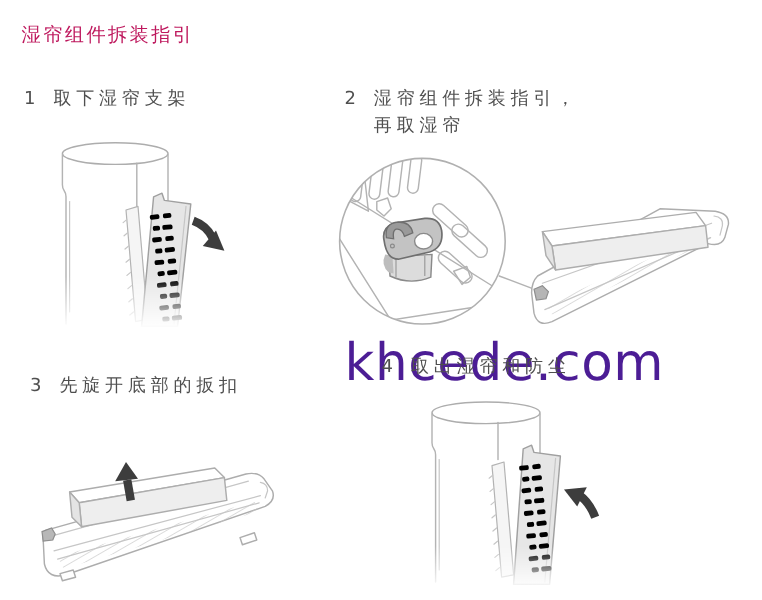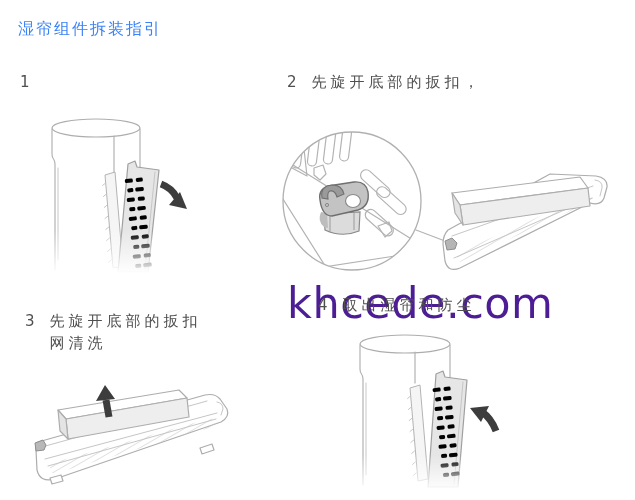--- a/index.html
+++ b/index.html
@@ -2,21 +2,21 @@
 <html><head>
 <meta charset="utf-8">
 <style>
   html,body{margin:0;padding:0;background:#fff;}
   .page{
     position:relative;width:635px;height:500px;background:#ffffff;overflow:hidden;
     font-family:"DejaVu Sans","Liberation Sans",sans-serif;color:#4f4f4f;
   }
   .title{
     position:absolute;left:18px;top:19px;margin:0;
-    font-size:16px;font-weight:400;letter-spacing:2px;color:#3b82f6;line-height:20px;
+    font-size:16px;font-weight:400;letter-spacing:2px;color:#be185d;line-height:20px;
   }
   .step{position:absolute;display:flex;gap:15px;font-size:15px;line-height:22px;color:#4f4f4f;}
   .step .num{letter-spacing:0;}
   .step .txt{letter-spacing:4px;}
   #step1{left:20px;top:71px;}
   #step2{left:287px;top:71px;}
   #step3{left:25px;top:310px;}
   #step4{left:318px;top:294px;z-index:3;}
   .txt span{display:block;}
   .watermark{
@@ -41,32 +41,35 @@
 <body>
 
 <div class="page">
 
   <h1 class="title">湿帘组件拆装指引</h1>
 
   <div class="watermark">khcede.com</div>
 
   <div class="step" id="step1">
     <span class="num">1</span>
+    <span class="txt">
+        <span>取下湿帘支架</span>
+      </span>
   </div>
   <div class="step" id="step2">
     <span class="num">2</span>
     <span class="txt">
-      <span>先旋开底部的扳扣，</span>
+      <span>湿帘组件拆装指引，</span>
+      <span>再取湿帘</span>
     </span>
   </div>
   <div class="step" id="step3">
     <span class="num">3</span>
     <span class="txt">
       <span>先旋开底部的扳扣</span>
-      <span>网清洗</span>
     </span>
   </div>
   <div class="step" id="step4">
     <span class="num">4</span>
     <span class="txt">
         <span>取出湿帘和防尘</span>
       </span>
   </div>
 
   <svg class="illus" id="illus1" width="200" height="170" viewBox="0 0 200 170">

